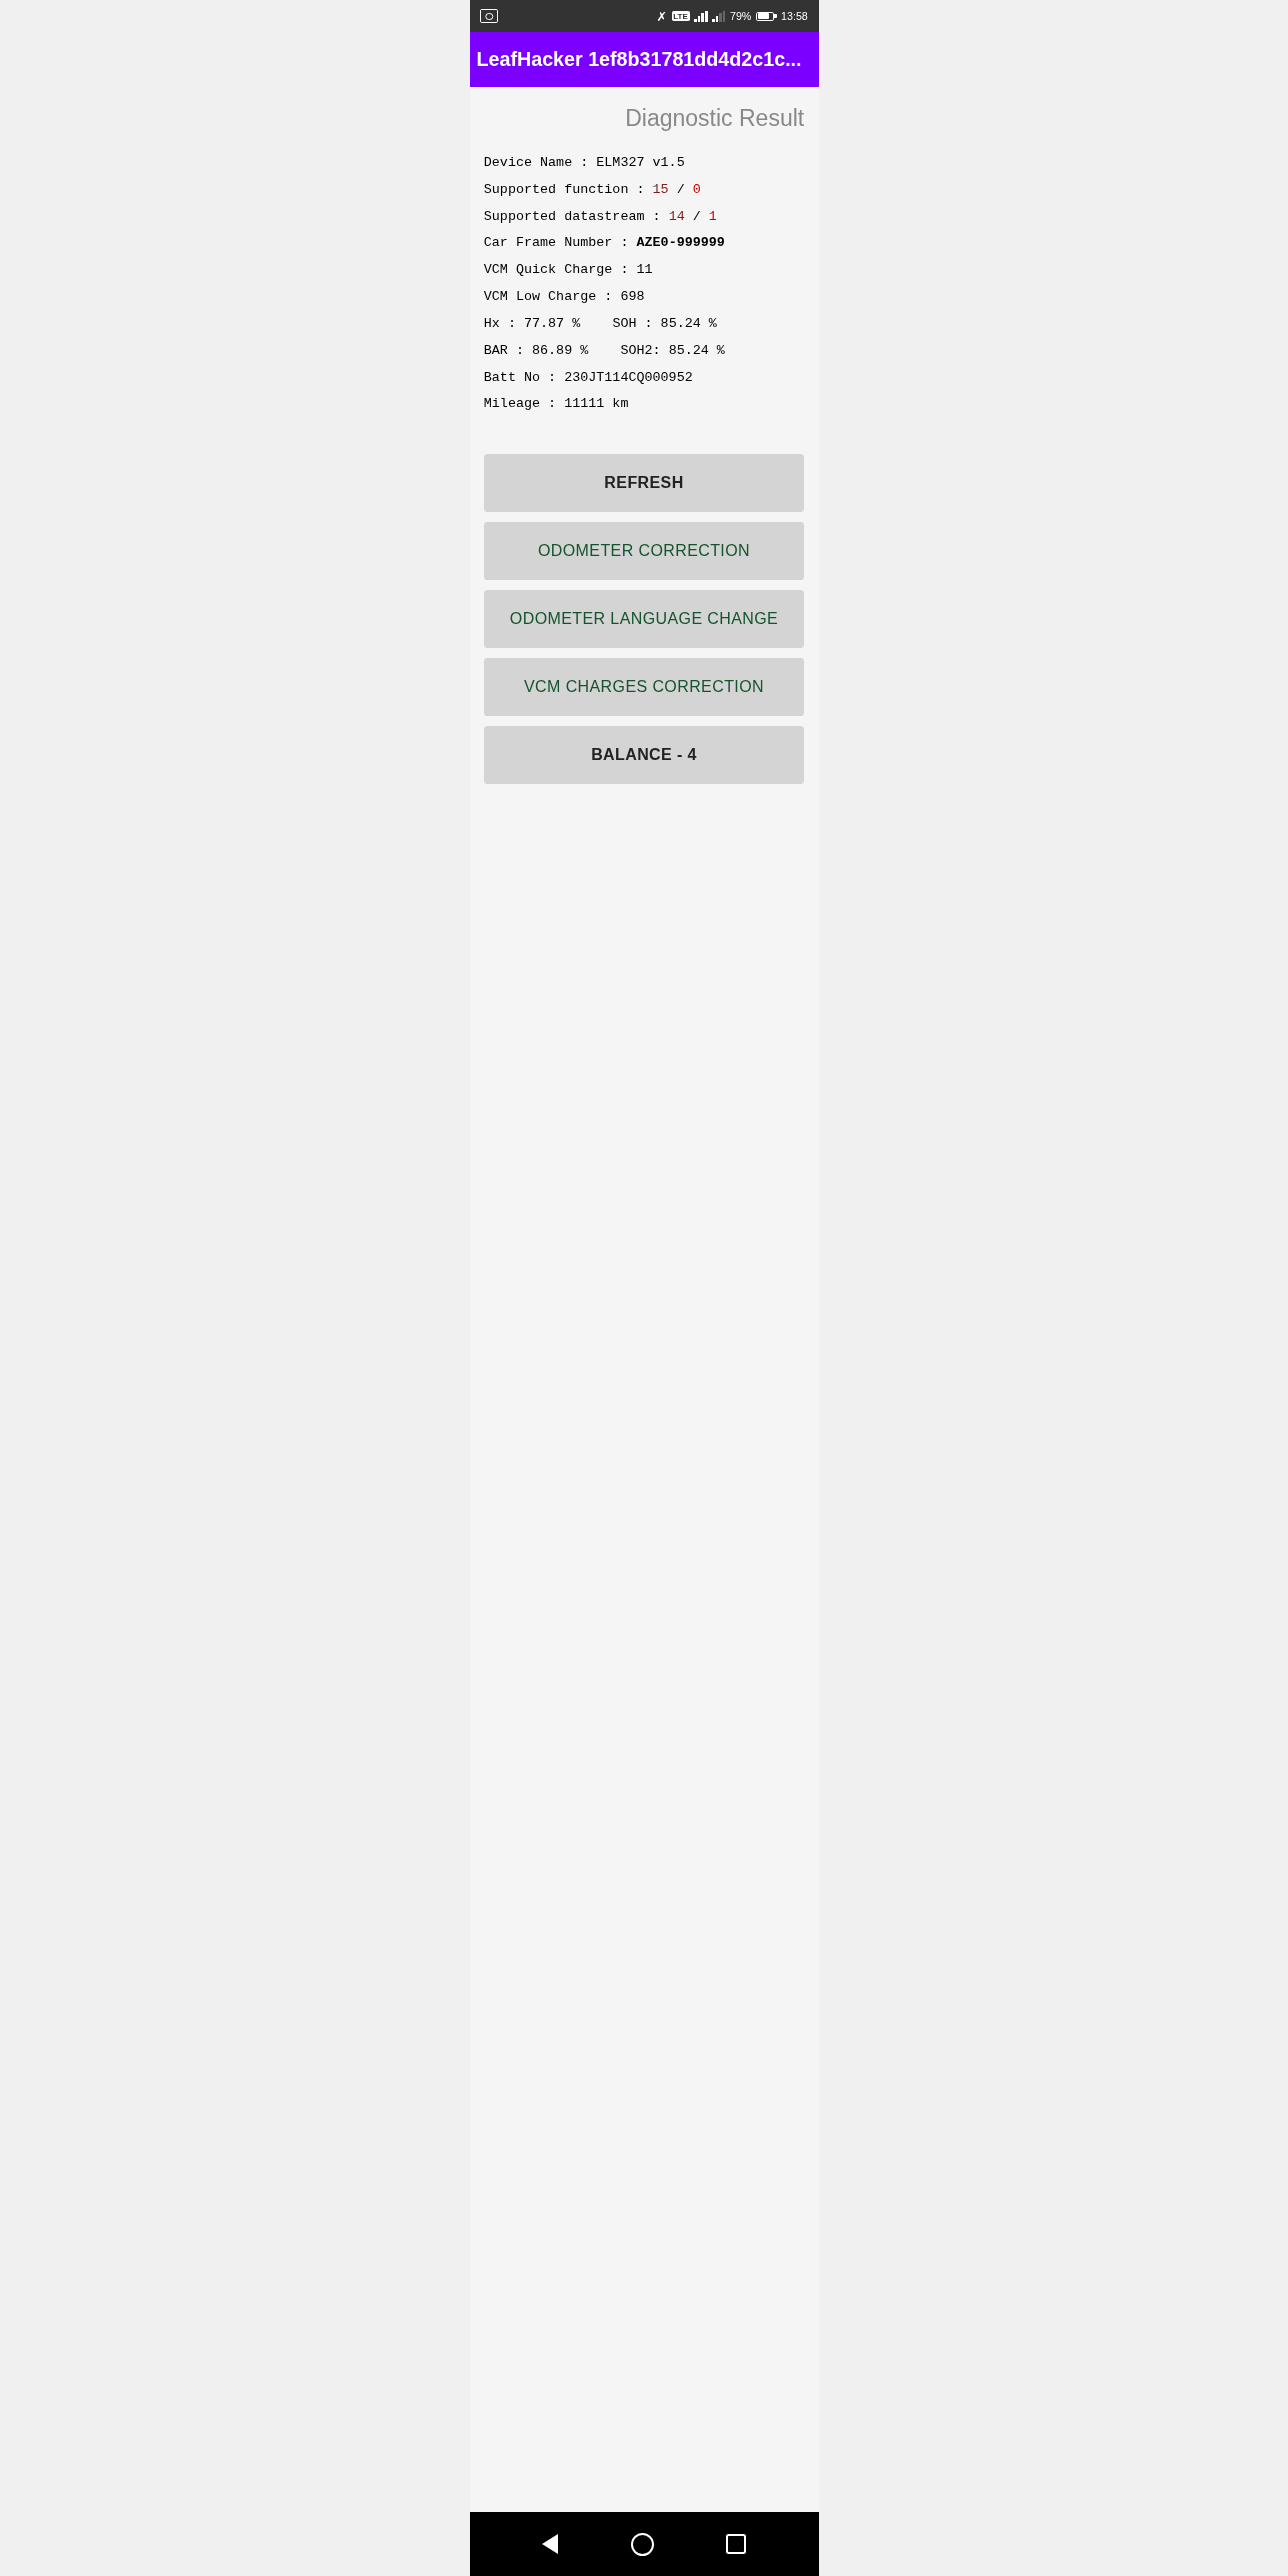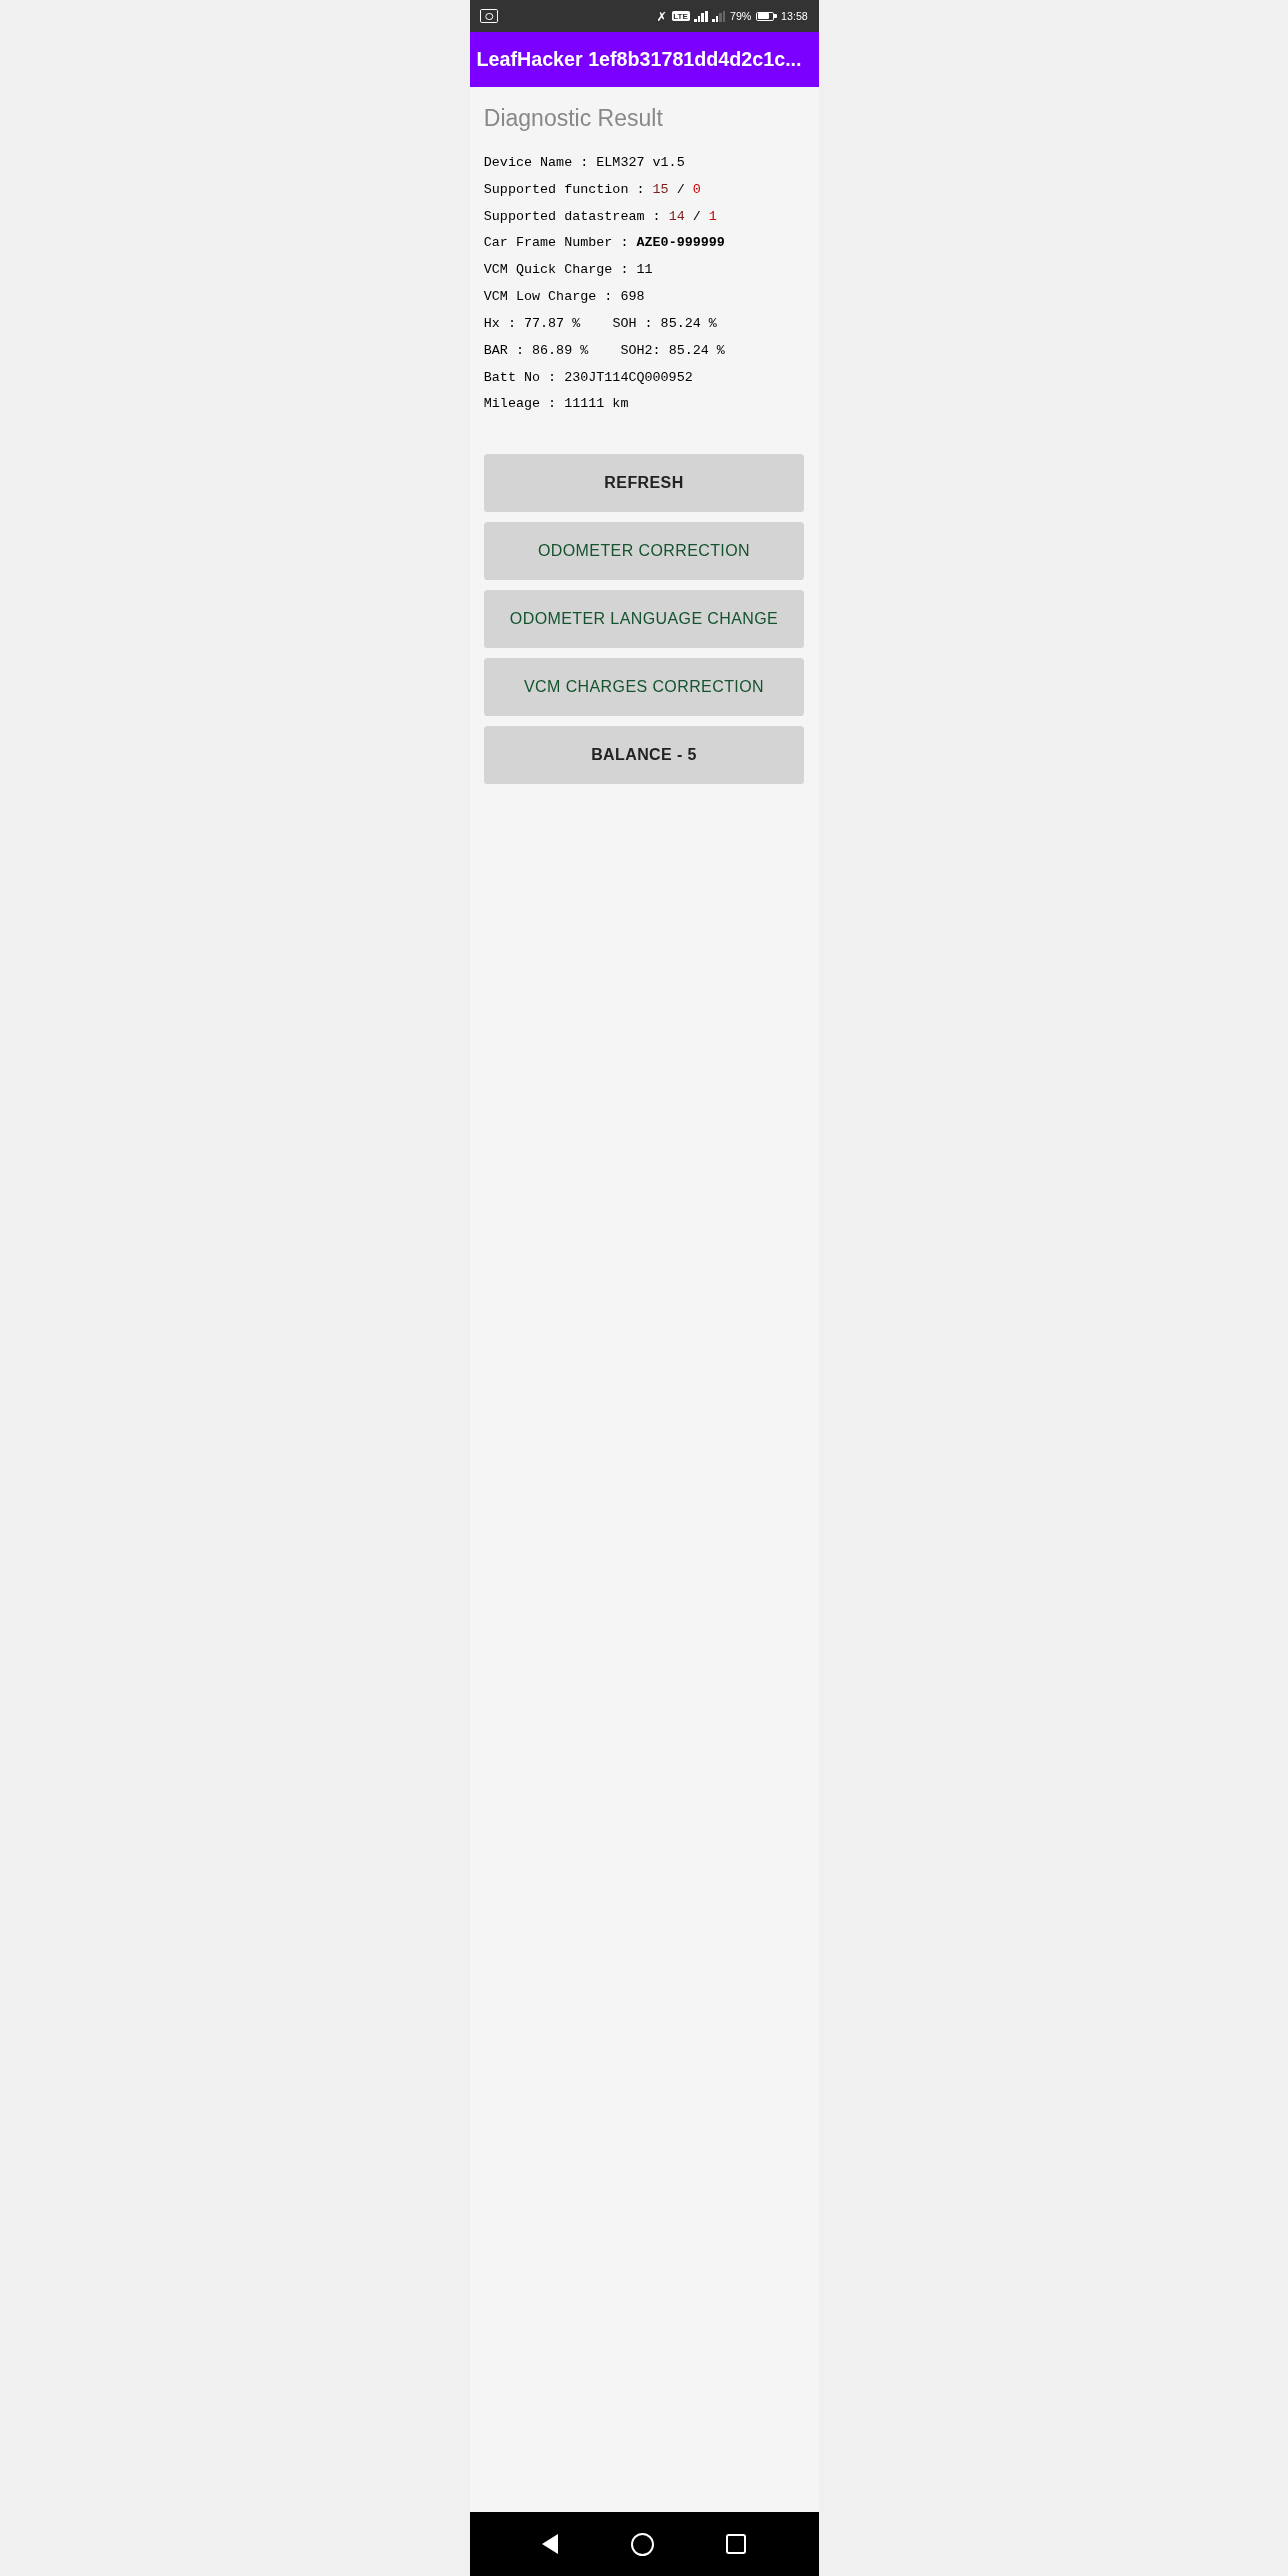--- a/index.html
+++ b/index.html
@@ -77,21 +77,21 @@
     }
 
     
     .main-content {
       flex: 1;
       background: #f5f5f5;
       padding: 18px 14.3px;
     }
 
     .page-title {
-      text-align: left;
+      text-align: right;
       color: #888;
       font-size: 23px;
       font-family: sans-serif;
       font-weight: normal;
       margin-bottom: 18px;
     }
 
     .diagnostic-info {
       font-size: 13.4px;
       line-height: 2;
@@ -311,21 +311,21 @@
     </span>
     <span class="info-line">Batt No : 230JT114CQ000952</span>
     <span class="info-line">Mileage : 11111 km</span>
   </div>
 
   <div class="btn-group">
     <button class="action-btn active">REFRESH</button>
     <button class="action-btn disabled">ODOMETER CORRECTION</button>
     <button class="action-btn disabled">ODOMETER LANGUAGE CHANGE</button>
     <button class="action-btn disabled">VCM CHARGES CORRECTION</button>
-    <button class="action-btn active">BALANCE - 5</button>
+    <button class="action-btn active">BALANCE - 4</button>
   </div>
 
 </div>
 
 <div class="bottom-nav">
   <button class="nav-btn">
     <div class="back-icon"></div>
   </button>
   <button class="nav-btn">
     <div class="home-icon"></div>

